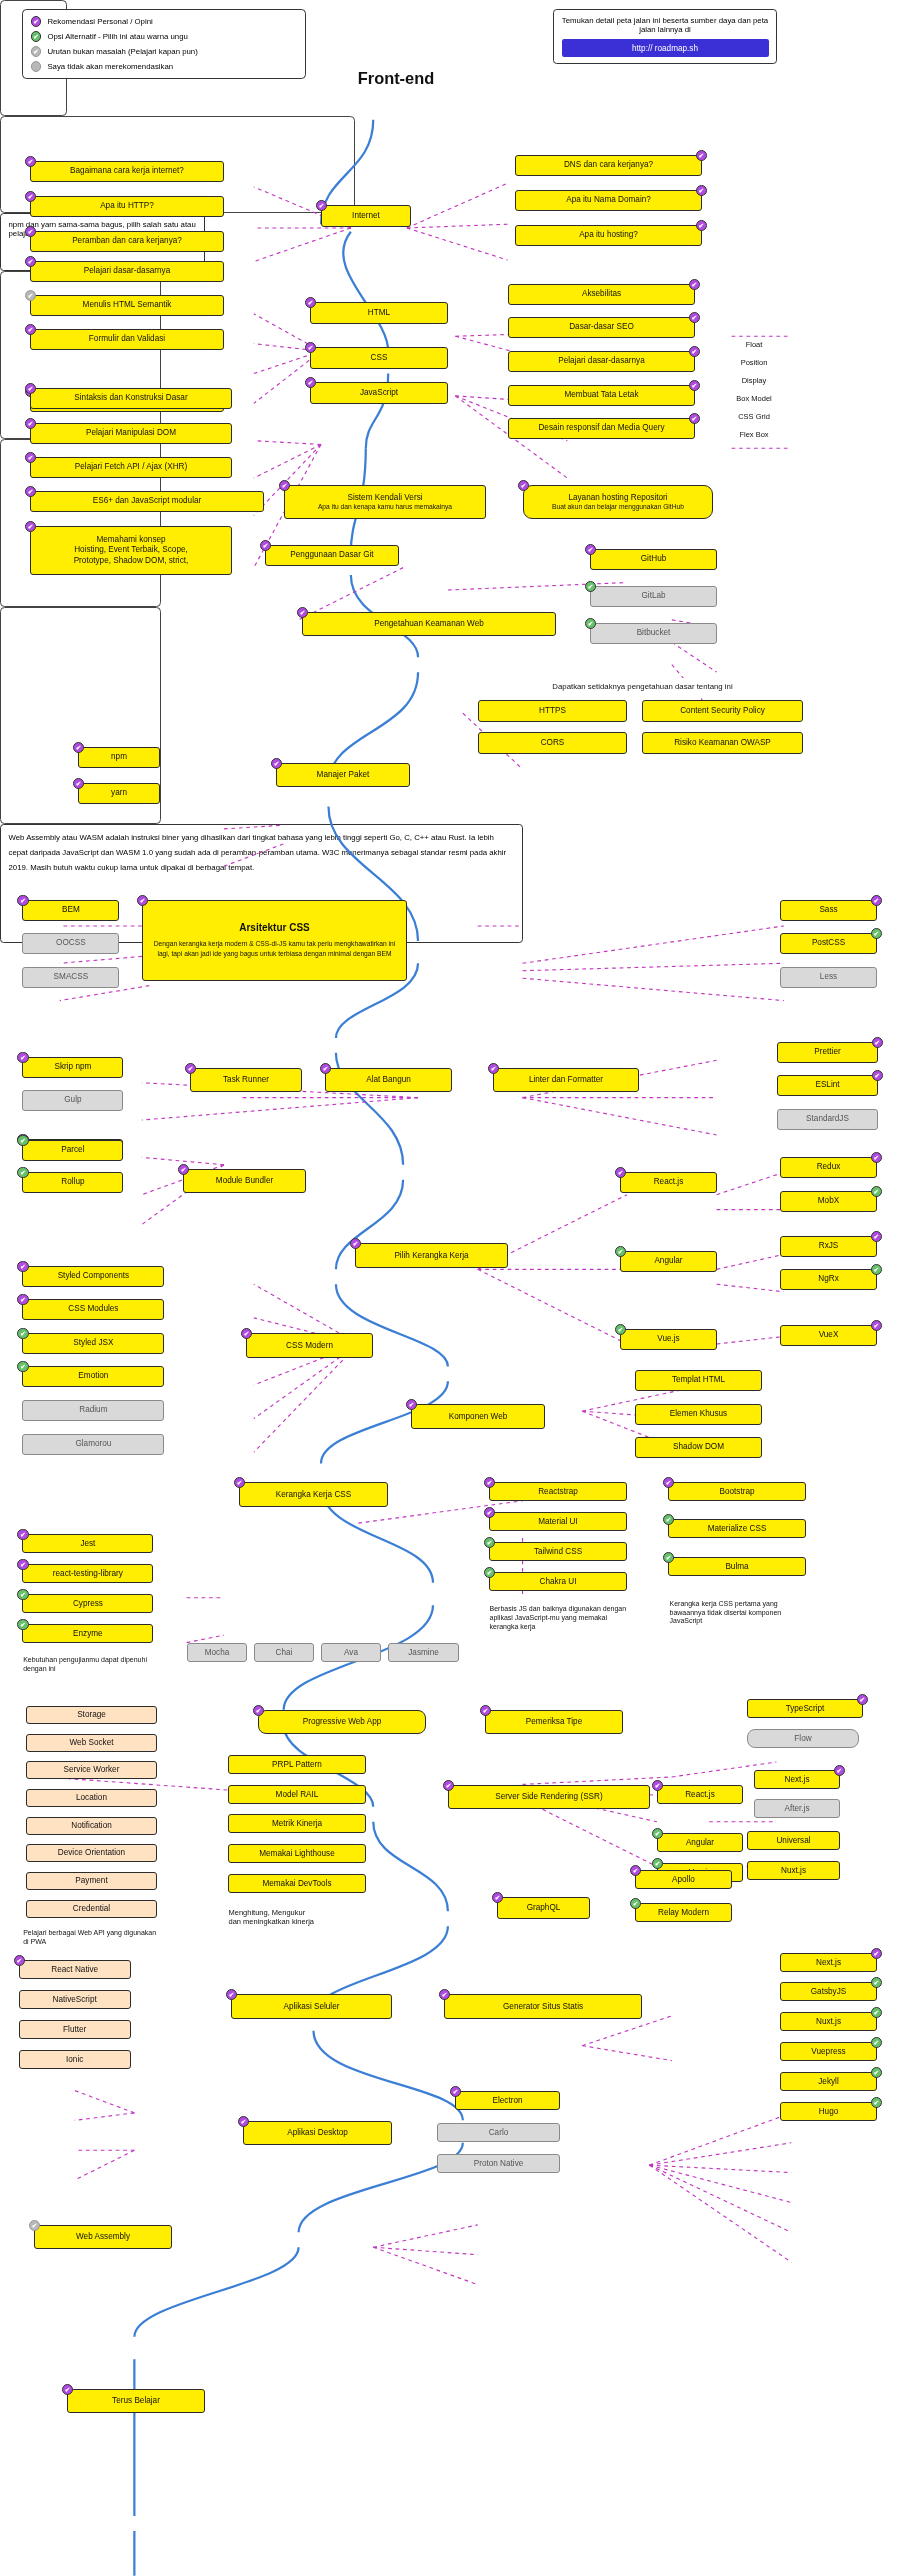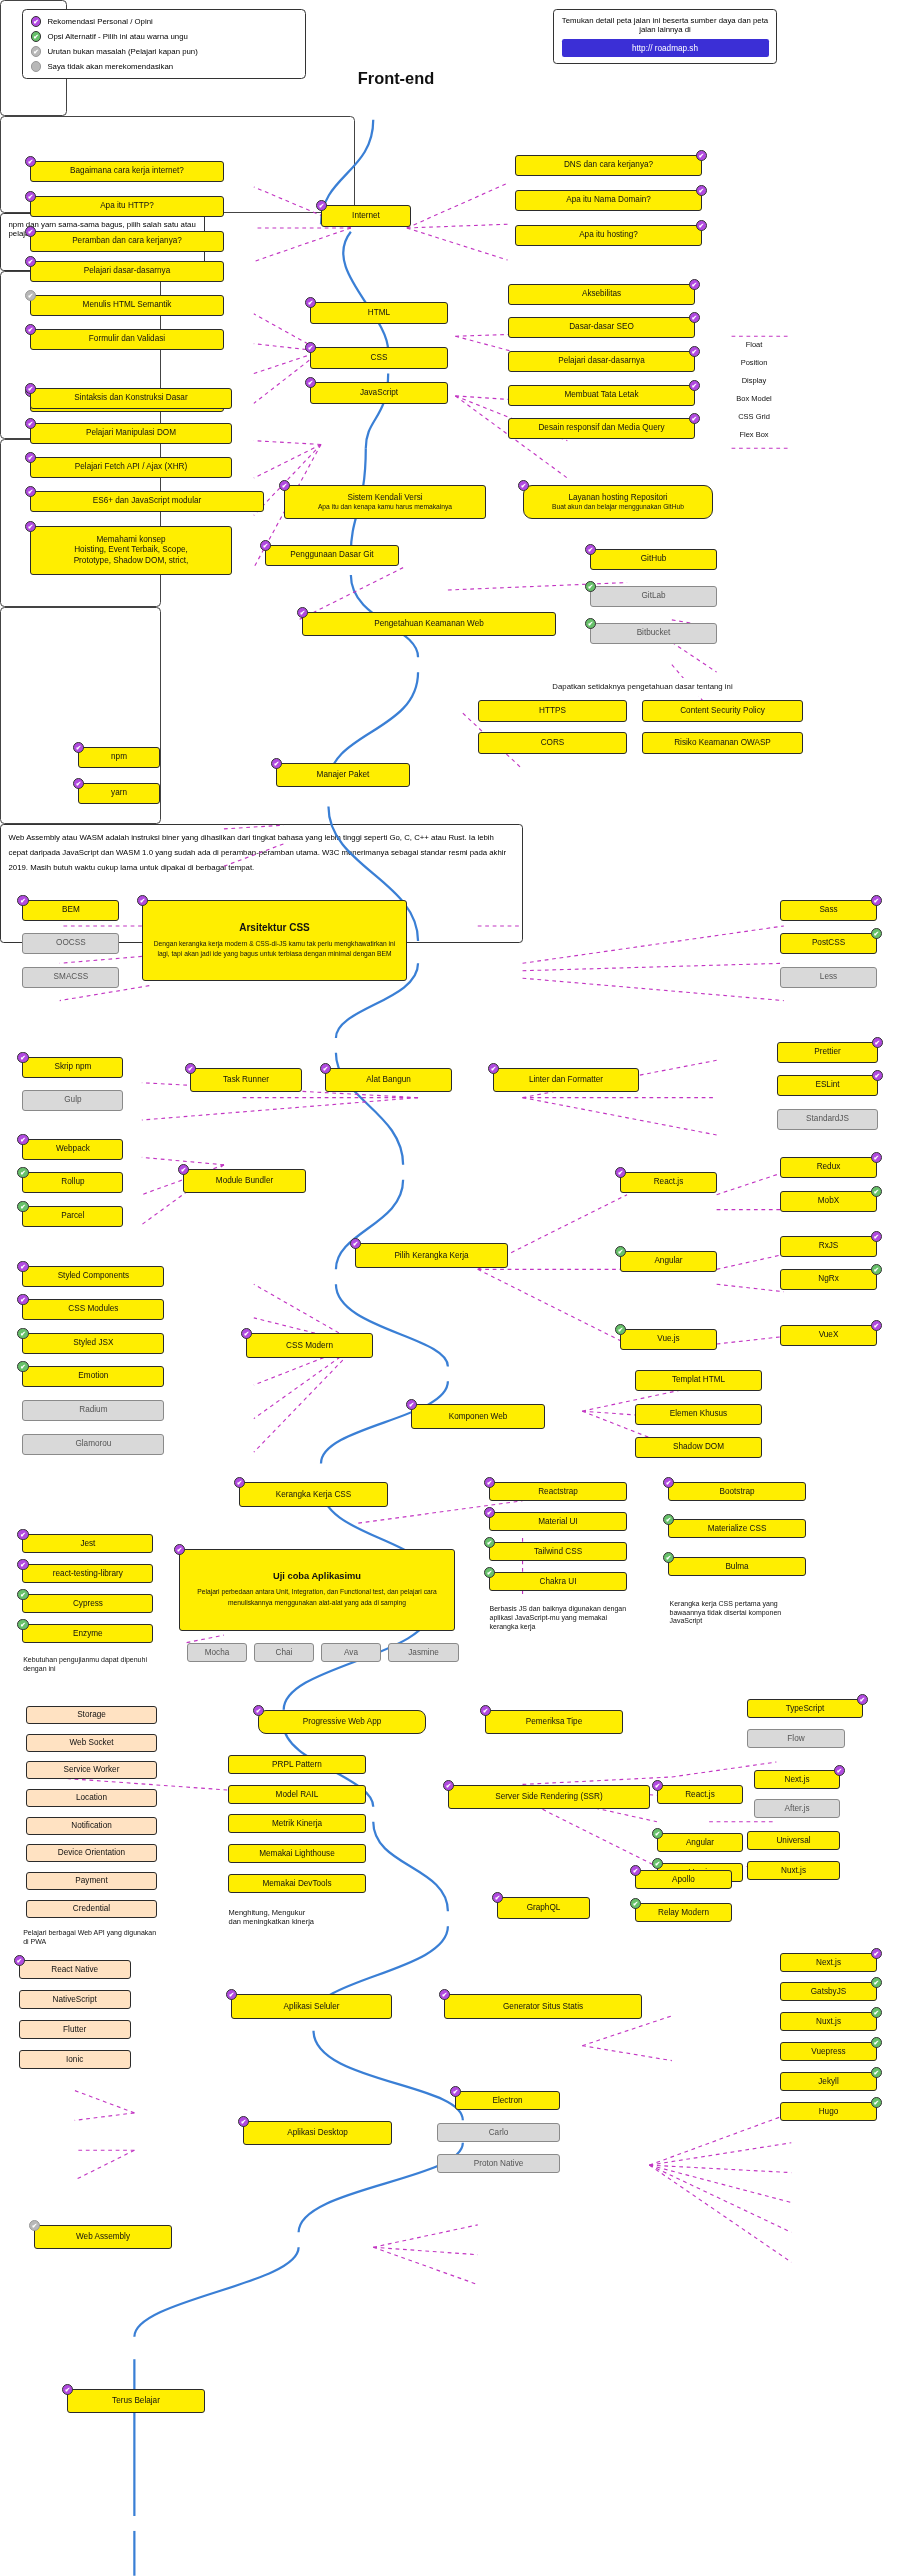--- a/index.html
+++ b/index.html
@@ -334,21 +334,21 @@
 <div class="node yellow" style="left:777px; top:1042px; width:101px; height:21px;"><span class="badge purple right">✔</span><span>Prettier</span></div>
 <div class="node yellow" style="left:777px; top:1075px; width:101px; height:21px;"><span class="badge purple right">✔</span><span>ESLint</span></div>
 <div class="node gray" style="left:777px; top:1109px; width:101px; height:21px;">StandardJS</div>
 
 <div class="node yellow" style="left:22.4px; top:1057px; width:101px; height:21px;"><span class="badge purple">✔</span><span>Skrip npm</span></div>
 <div class="node gray" style="left:22.4px; top:1090px; width:101px; height:21px;">Gulp</div>
 
 <div class="node yellow" style="left:183px; top:1169px; width:123px; height:24px;"><span class="badge purple">✔</span><span>Module Bundler</span></div>
 <div class="node yellow" style="left:22.4px; top:1139px; width:101px; height:21px;"><span class="badge purple">✔</span><span>Webpack</span></div>
 <div class="node yellow" style="left:22.4px; top:1172px; width:101px; height:21px;"><span class="badge green">✔</span><span>Rollup</span></div>
-<div class="node yellow" style="left:22.4px; top:1206px; width:101px; height:21px;"><span class="badge green">✔</span><span>Parcel</span></div>
+<div class="node yellow" style="left:22.4px; top:1140px; width:101px; height:21px;"><span class="badge green">✔</span><span>Parcel</span></div>
 
 <div class="node yellow" style="left:355px; top:1243px; width:153px; height:25.4px;"><span class="badge purple">✔</span><span>Pilih Kerangka Kerja</span></div>
 <div class="node yellow" style="left:620px; top:1172px; width:97px; height:21px;"><span class="badge purple">✔</span><span>React.js</span></div>
 <div class="node yellow" style="left:620px; top:1251px; width:97px; height:21px;"><span class="badge green">✔</span><span>Angular</span></div>
 <div class="node yellow" style="left:620px; top:1329px; width:97px; height:21px;"><span class="badge green">✔</span><span>Vue.js</span></div>
 <div class="node yellow" style="left:780px; top:1157px; width:97px; height:21px;"><span class="badge purple right">✔</span><span>Redux</span></div>
 <div class="node yellow" style="left:780px; top:1191px; width:97px; height:21px;"><span class="badge green right">✔</span><span>MobX</span></div>
 <div class="node yellow" style="left:780px; top:1236px; width:97px; height:21px;"><span class="badge purple right">✔</span><span>RxJS</span></div>
 <div class="node yellow" style="left:780px; top:1269px; width:97px; height:21px;"><span class="badge green right">✔</span><span>NgRx</span></div>
 <div class="node yellow" style="left:780px; top:1325px; width:97px; height:21px;"><span class="badge purple right">✔</span><span>VueX</span></div>
@@ -374,25 +374,20 @@
 <div class="node yellow" style="left:489px; top:1542px; width:138px; height:19.4px;"><span class="badge green">✔</span><span>Tailwind CSS</span></div>
 <div class="node yellow" style="left:489px; top:1572px; width:138px; height:19.4px;"><span class="badge green">✔</span><span>Chakra UI</span></div>
 <div class="node white" style="left:485px; top:1598px; width:149px; height:41px; border:none; font-size:7px; text-align:left; justify-content:flex-start;">Berbasis JS dan baiknya digunakan dengan aplikasi JavaScript-mu yang memakai kerangka kerja</div>
 
 <div class="group" style="left:657px; top:1475px; width:161px; height:168px;"></div>
 <div class="node yellow" style="left:668px; top:1482px; width:138px; height:19.4px;"><span class="badge purple">✔</span><span>Bootstrap</span></div>
 <div class="node yellow" style="left:668px; top:1519px; width:138px; height:19.4px;"><span class="badge green">✔</span><span>Materialize CSS</span></div>
 <div class="node yellow" style="left:668px; top:1557px; width:138px; height:19.4px;"><span class="badge green">✔</span><span>Bulma</span></div>
 <div class="node white" style="left:665px; top:1587px; width:149px; height:52px; border:none; font-size:7px; text-align:left; justify-content:flex-start;">Kerangka kerja CSS pertama yang bawaannya tidak disertai komponen JavaScript</div>
 
-<div class="node yellow" style="left:179px; top:1549px; width:276px; height:82px; flex-direction:column; padding:6px;">
-  <span class="badge purple">✔</span>
-  <span style="font-size:9.3px; font-weight:bold;">Uji coba Aplikasimu</span>
-  <span class="sub" style="margin-top:4.5px; line-height:1.6;">Pelajari perbedaan antara Unit, Integration, dan Functional test, dan pelajari cara menuliskannya menggunakan alat-alat yang ada di samping</span>
-</div>
 <div class="node yellow" style="left:22.4px; top:1534px; width:131px; height:19.4px;"><span class="badge purple">✔</span><span>Jest</span></div>
 <div class="node yellow" style="left:22.4px; top:1564px; width:131px; height:19.4px;"><span class="badge purple">✔</span><span>react-testing-library</span></div>
 <div class="node yellow" style="left:22.4px; top:1594px; width:131px; height:19.4px;"><span class="badge green">✔</span><span>Cypress</span></div>
 <div class="node yellow" style="left:22.4px; top:1624px; width:131px; height:19.4px;"><span class="badge green">✔</span><span>Enzyme</span></div>
 <div class="node white" style="left:18.7px; top:1650px; width:142px; height:30px; border:none; font-size:7px; text-align:left; justify-content:flex-start;">Kebutuhan pengujianmu dapat dipenuhi dengan ini</div>
 <div class="node gray" style="left:187px; top:1643px; width:60px; height:19.4px;">Mocha</div>
 <div class="node gray" style="left:254px; top:1643px; width:60px; height:19.4px;">Chai</div>
 <div class="node gray" style="left:321px; top:1643px; width:60px; height:19.4px;">Ava</div>
 <div class="node gray" style="left:388px; top:1643px; width:71px; height:19.4px;">Jasmine</div>
 
@@ -411,21 +406,21 @@
 <div class="node yellow" style="left:228px; top:1755px; width:138px; height:19.4px;">PRPL Pattern</div>
 <div class="node yellow" style="left:228px; top:1785px; width:138px; height:19.4px;">Model RAIL</div>
 <div class="node yellow" style="left:228px; top:1814px; width:138px; height:19.4px;">Metrik Kinerja</div>
 <div class="node yellow" style="left:228px; top:1844px; width:138px; height:19.4px;">Memakai Lighthouse</div>
 <div class="node yellow" style="left:228px; top:1874px; width:138px; height:19.4px;">Memakai DevTools</div>
 <div class="node white" style="left:224px; top:1900px; width:146px; height:34px; border:none; font-size:7.5px; text-align:left; justify-content:flex-start;">Menghitung, Mengukur
 dan meningkatkan kinerja</div>
 
 <div class="node yellow" style="left:485px; top:1710px; width:138px; height:24px;"><span class="badge purple">✔</span><span>Pemeriksa Tipe</span></div>
 <div class="node yellow" style="left:747px; top:1699px; width:116px; height:19.4px;"><span class="badge purple right">✔</span><span>TypeScript</span></div>
-<div class="node gray" style="left:747px; top:1729px; width:98px; height:19.4px;">Flow</div>
+<div class="node gray" style="left:747px; top:1729px; width:112px; height:19.4px;border-radius:8px;">Flow</div>
 
 <div class="node yellow" style="left:448px; top:1785px; width:202px; height:24px;"><span class="badge purple">✔</span><span>Server Side Rendering (SSR)</span></div>
 <div class="node yellow" style="left:657px; top:1785px; width:86px; height:19.4px;"><span class="badge purple">✔</span><span>React.js</span></div>
 <div class="node yellow" style="left:657px; top:1833px; width:86px; height:19.4px;"><span class="badge green">✔</span><span>Angular</span></div>
 <div class="node yellow" style="left:657px; top:1863px; width:86px; height:19.4px;"><span class="badge green">✔</span><span>Vue.js</span></div>
 <div class="node yellow" style="left:754px; top:1770px; width:86px; height:19.4px;"><span class="badge purple right">✔</span><span>Next.js</span></div>
 <div class="node gray" style="left:754px; top:1799px; width:86px; height:19.4px;">After.js</div>
 <div class="node yellow" style="left:747px; top:1831px; width:93px; height:19.4px;">Universal</div>
 <div class="node yellow" style="left:747px; top:1861px; width:93px; height:19.4px;">Nuxt.js</div>
 

